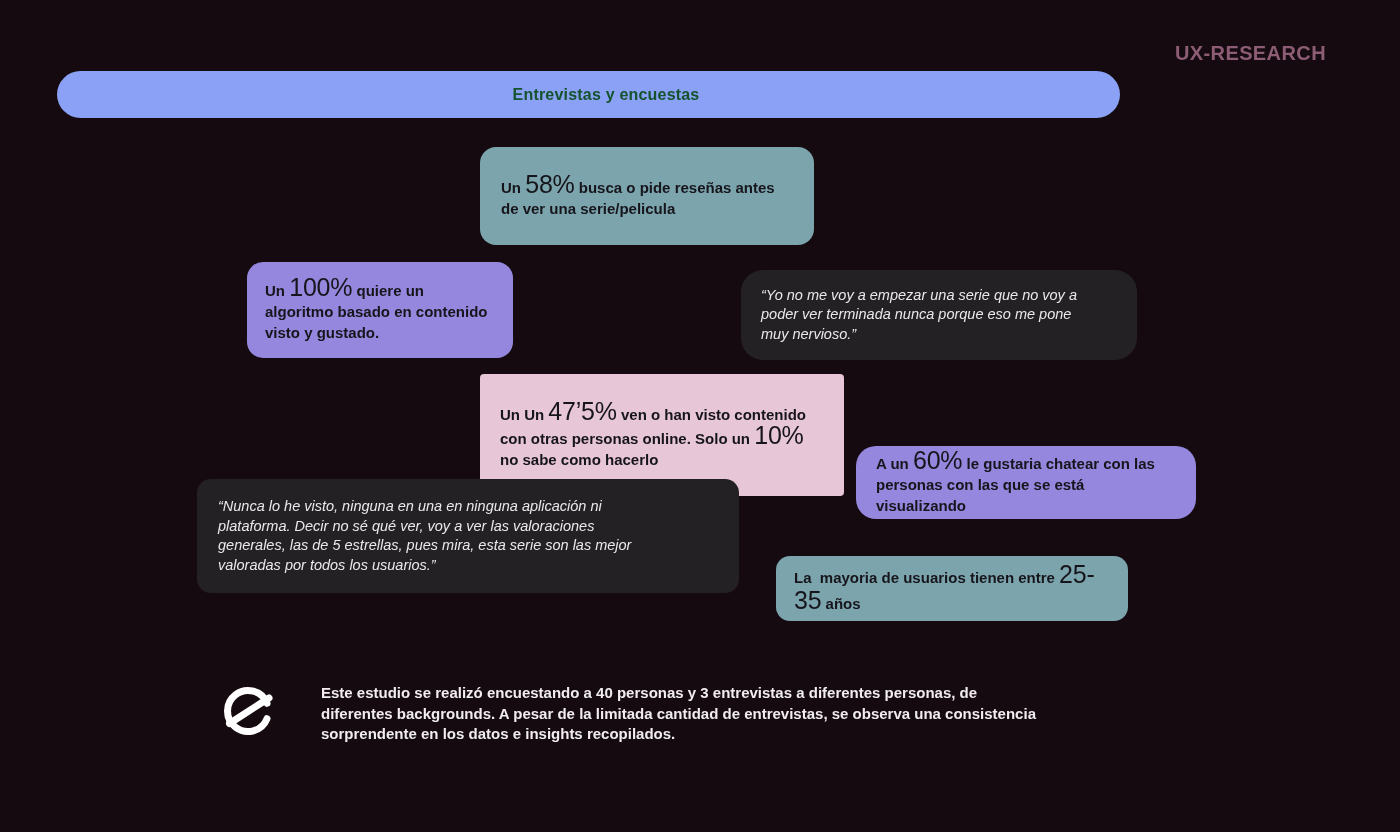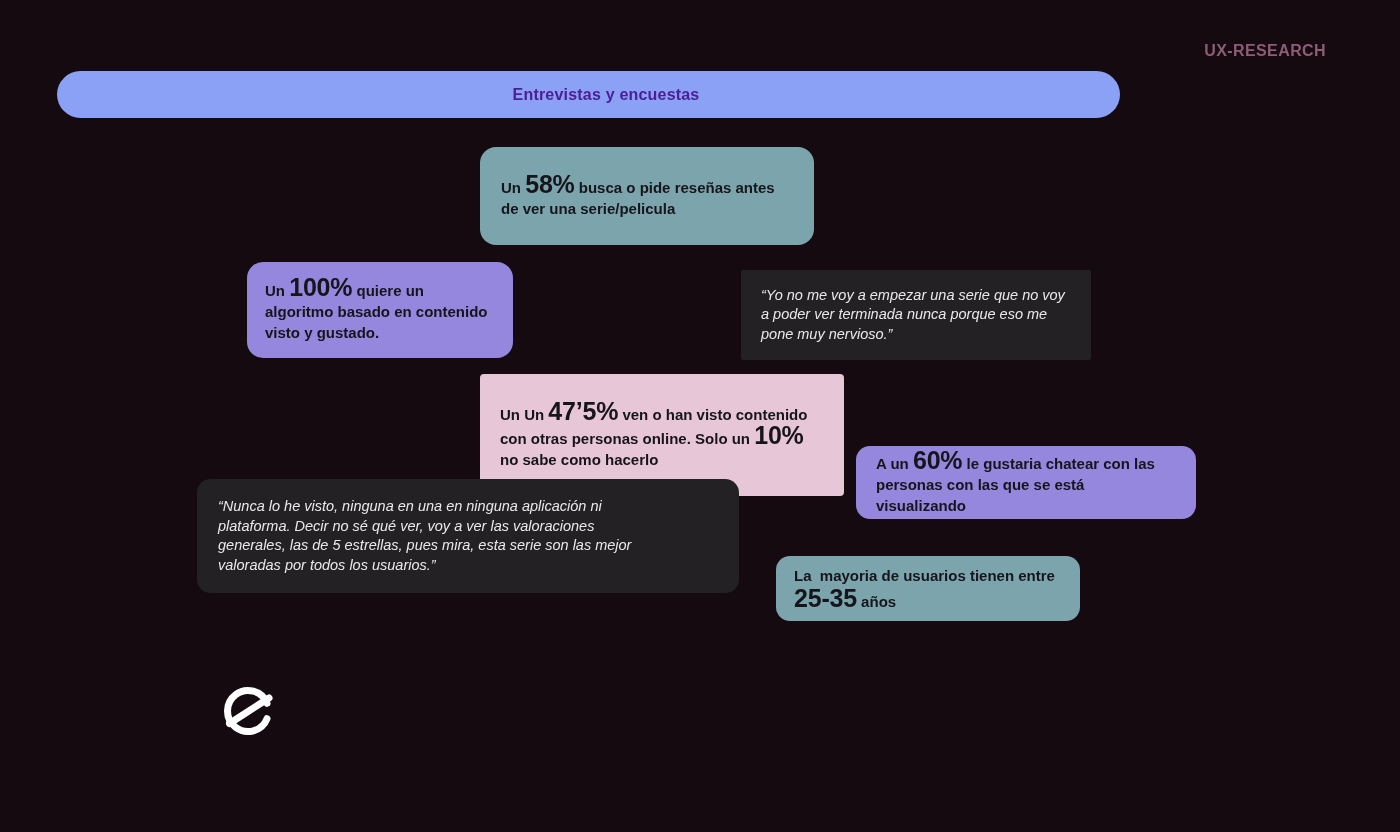--- a/index.html
+++ b/index.html
@@ -7,44 +7,44 @@
     position:relative;width:1400px;height:832px;overflow:hidden;
     background:var(--background,#150a0f);
     font-family:"Liberation Sans",sans-serif;
   }
   
   .header-pill{
     position:absolute;left:57px;top:71px;width:1063px;height:47px;
     border-radius:24px;background:var(--header-pill,#8ba1f5);
     display:flex;align-items:center;justify-content:center;
   }
-  .header-pill .title{font-size:16px;font-weight:700;color:#4c1d95;letter-spacing:.2px;margin-left:35px;}
+  .header-pill .title{font-size:16px;font-weight:700;color:#14532d;letter-spacing:.2px;margin-left:35px;}
   
   .badge{position:absolute;top:38px;right:74px;text-align:right;color:var(--accent-mauve,#8c5d75);}
   .badge-num{font-family:"DejaVu Sans",sans-serif;font-size:88px;font-weight:800;line-height:.95;}
-  .badge-label{font-size:16px;font-weight:700;letter-spacing:.4px;margin-top:4px;}
+  .badge-label{font-size:20px;font-weight:700;letter-spacing:.4px;margin-top:4px;}
   
   .card{position:absolute;display:flex;align-items:center;box-sizing:border-box;}
   .card p{margin:0;}
   .stat{font-size:15px;font-weight:600;color:#17151c;line-height:21px;white-space:pre-wrap;}
-  .big{font-size:25px;font-weight:700;letter-spacing:-.2px;}
+  .big{font-size:25px;font-weight:400;letter-spacing:-.2px;}
   .quote{font-style:italic;font-size:14.5px;font-weight:400;color:#eae8eb;line-height:19.5px;white-space:pre-wrap;}
   .teal{background:var(--teal,#7ba4ac);}
   .purple{background:var(--purple,#9487dd);}
   .pink{background:var(--pink,#e7c7d7);}
   .dark{background:var(--quote-bg,#232124);}
   .card-reviews{left:480px;top:147px;width:334px;height:98px;border-radius:16px;padding:0 21px;}
   .card-algorithm{left:247px;top:262px;width:266px;height:96px;border-radius:16px;padding:0 18px;}
-  .card-quote-series{left:741px;top:270px;width:350px;height:90px;border-radius:2px;padding:0 20px;}
+  .card-quote-series{left:741px;top:270px;width:396px;height:90px;border-radius:22px;padding:0 20px;}
   .card-quote-series .quote{max-width:322px;}
   .card-watch{left:480px;top:374px;width:364px;height:122px;border-radius:4px;padding:0 20px;}
-  .card-chat{left:856px;top:446px;width:340px;height:73px;border-radius:14px;padding:0 20px;}
+  .card-chat{left:856px;top:446px;width:340px;height:73px;border-radius:20px;padding:0 20px;}
   .card-quote-ratings{left:197px;top:479px;width:542px;height:114px;border-radius:14px;padding:0 21px;}
   .card-quote-ratings .quote{max-width:424px;}
-  .card-age{left:776px;top:556px;width:304px;height:65px;border-radius:14px;padding:16px 18px;}
+  .card-age{left:776px;top:556px;width:352px;height:65px;border-radius:14px;padding:16px 18px;}
   .card-age .stat{line-height:22px;}
   
   .logo{position:absolute;left:221px;top:684px;width:54px;height:54px;}
   .note{
     position:absolute;left:321px;top:683px;width:730px;margin:0;
     font-size:15px;font-weight:600;color:#f0ecef;line-height:20.7px;
   }
 </style>
 </head>
 <body>
@@ -87,14 +87,15 @@
     <p class="stat"><span>La  mayoria de usuarios tienen entre </span><span class="big">25-35</span><span> años</span></p>
   </div>
 
   <span class="logo">
     <svg width="54" height="54" viewBox="0 0 54 54">
       <path d="M 46 34.7 A 20.5 20.5 0 1 1 46 19.3" fill="none" stroke="#ffffff" stroke-width="7" stroke-linecap="round"></path>
       <line x1="8.5" y1="39.5" x2="48" y2="14" stroke="#ffffff" stroke-width="7" stroke-linecap="round"></line>
     </svg>
   </span>
 
+  <p class="note">Este estudio se realizó encuestando a 40 personas y 3 entrevistas a diferentes personas, de diferentes backgrounds. A pesar de la limitada cantidad de entrevistas, se observa una consistencia sorprendente en los datos e insights recopilados.</p>
 
 </div>
 
 </body></html>

